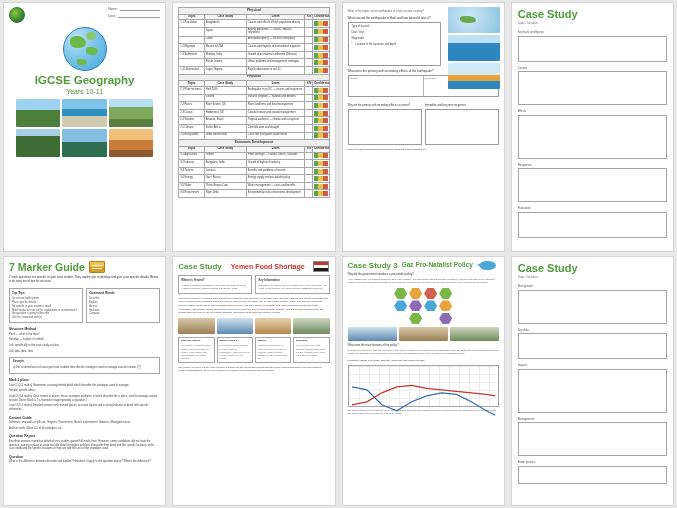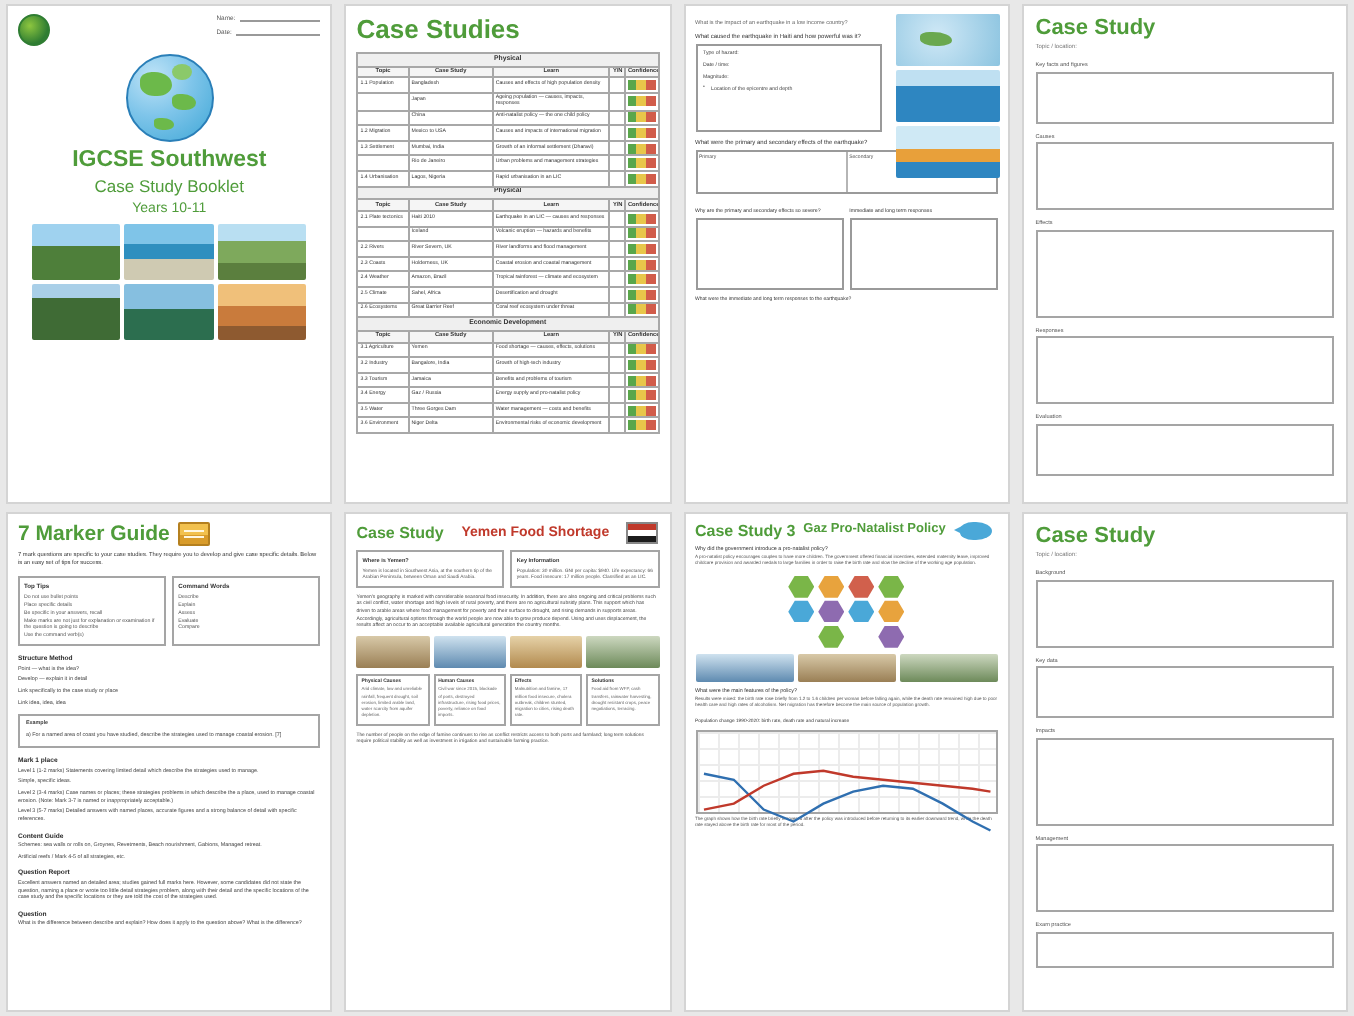--- a/index.html
+++ b/index.html
@@ -248,35 +248,33 @@
               <span class="lbl">Name:</span>
               <span class="ln"></span>
             </div>
           <div>
               <span class="lbl">Date:</span>
               <span class="ln"></span>
             </div>
         </div>
       </div>
       <div class="globe"></div>
-      <div class="title">IGCSE Southwest</div>
-      <div class="sub">Case Study Booklet</div>
+      <div class="title">IGCSE Geography</div>
       <div class="years">Years 10-11</div>
       <div class="photos">
         <div class="ph ph1"></div>
         <div class="ph ph2"></div>
         <div class="ph ph3"></div>
         <div class="ph ph4"></div>
         <div class="ph ph5"></div>
         <div class="ph ph6"></div>
       </div>
     </div>
 
     <div class="page p2">
-      <h1>Case Studies</h1>
       <table class="tbl">
         <colgroup>
             <col class="colA">
             <col class="colB">
             <col class="colC">
             <col class="colD">
             <col class="colE">
           </colgroup>
         <tbody id="cs-body">
             <tr>

